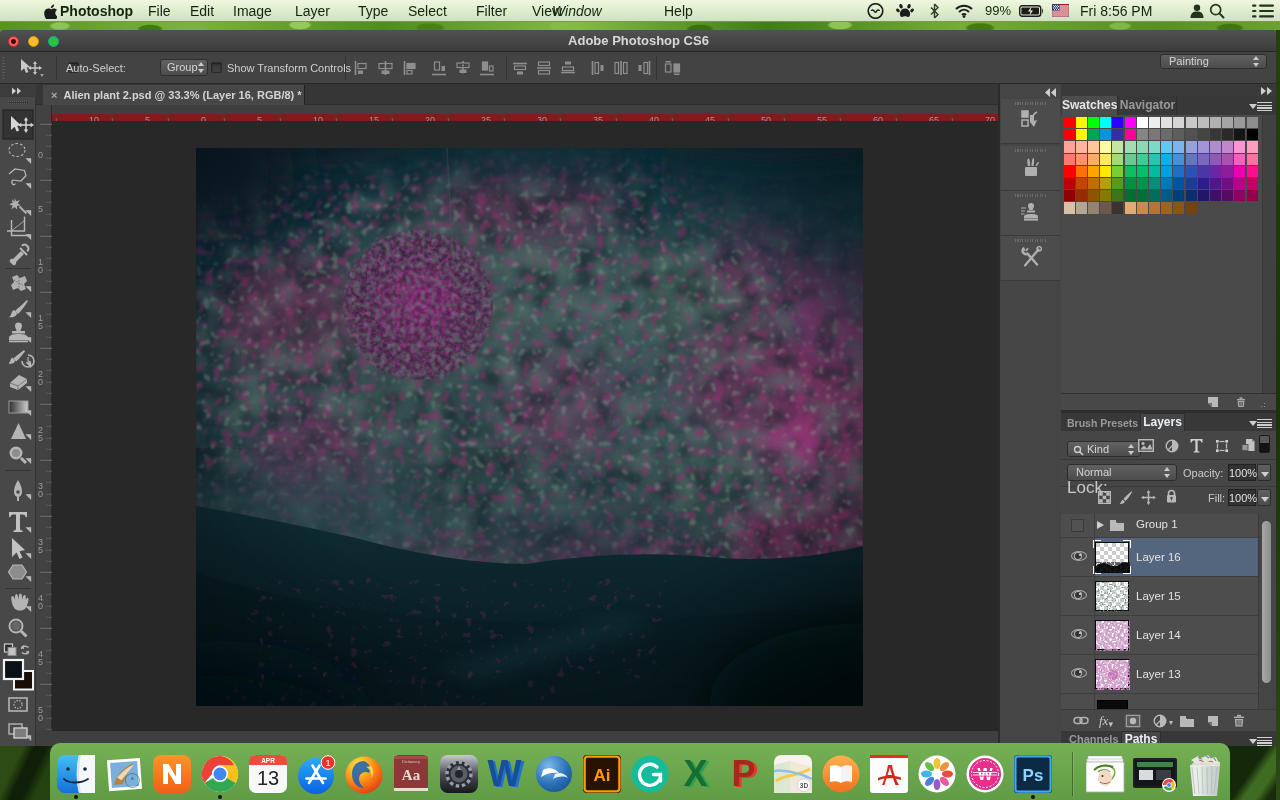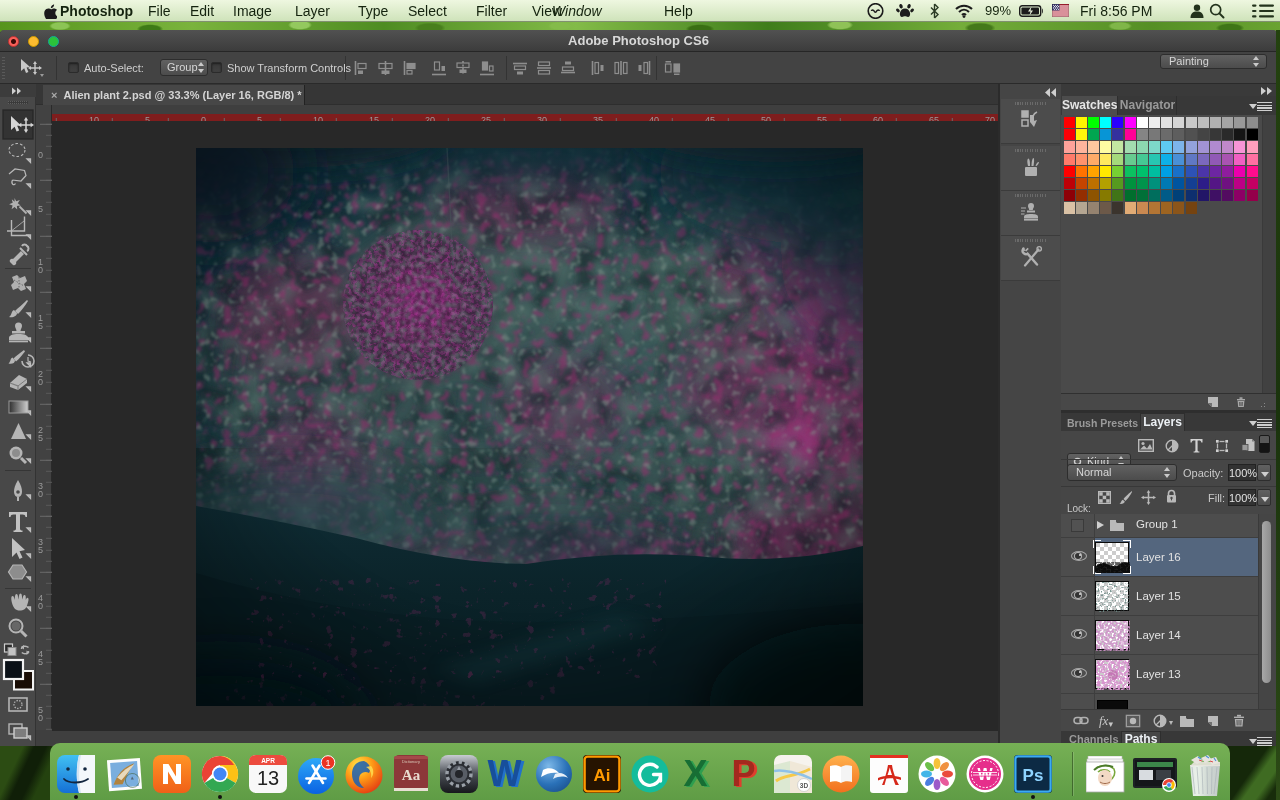--- a/index.html
+++ b/index.html
@@ -119,21 +119,21 @@
         <path d="M17 6 L17 14 M13 10 L21 10" stroke-linecap="round"></path>
         <path d="M17 3 L15 6 L19 6 Z" stroke="none"></path>
           <path d="M17 17 L15 14 L19 14 Z" stroke="none"></path>
         <path d="M10 10 L13 8 L13 12 Z" stroke="none"></path>
           <path d="M24 10 L21 8 L21 12 Z" stroke="none"></path>
       </g>
       <path d="M22 16 L26 16 L24 19 Z" fill="#9a9a9a"></path>
     </svg>
     <div class="abs" style="left:56px;top:4px;width:1px;height:24px;background:#333;"></div>
     <div class="abs cb" style="left:68px;top:10px;"></div>
-    <div class="abs" style="left:84px;top:10px;">Auto-Select:</div>
+    <div class="abs" style="left:66px;top:10px;">Auto-Select:</div>
     <div class="abs psdrop" style="left:160px;top:7px;width:48px;height:17px;"><span style="margin-left:6px;">Group</span><span class="updn" style="right:2px;"></span></div>
     <div class="abs cb" style="left:211px;top:10px;"></div>
     <div class="abs" style="left:227px;top:10px;">Show Transform Controls</div>
     <div class="abs" style="left:345px;top:4px;width:1px;height:24px;background:#333;"></div>
     <svg class="abs" style="left:354px;top:8px;" width="148" height="16" viewBox="0 0 148 16">
       <g fill="none" stroke="#8e8e8e" stroke-width="1.2">
         <path d="M1.5 1 L1.5 15" stroke-width="1.6"></path>
           <rect x="4" y="3.5" width="8" height="5"></rect>
           <rect x="4" y="10.5" width="5" height="3.5" fill="#8e8e8e" stroke="none"></rect>
         <g transform="translate(24,0)">
@@ -802,21 +802,21 @@
       </div>
       <div class="abs" style="left:0;top:326px;width:216px;height:3px;background:#2e2e2e;"></div>
 
       <div class="abs" style="left:0;top:329px;width:216px;height:18px;background:#383838;">
         <div class="abs" style="left:6px;top:4px;color:#9a9a9a;font-weight:bold;font-size:10.5px;">Brush Presets</div>
         <div class="abs" style="left:79px;top:0;width:45px;height:18px;background:#464646;border:1px solid #2e2e2e;border-bottom:none;color:#ecf0f4;font-weight:bold;font-size:12px;text-align:center;line-height:17px;">Layers</div>
         <div class="pmenu" style="left:196px;top:6px;"></div>
       </div>
       <div class="abs" style="left:0;top:347px;width:216px;height:83px;background:#464646;">
 
-        <div class="psdrop" style="position:absolute;left:6px;top:22px;width:64px;height:16px;">
+        <div class="psdrop" style="position:absolute;left:6px;top:10px;width:74px;height:16px;">
           <svg class="abs" style="left:5px;top:3px;" width="11" height="11" viewBox="0 0 11 11">
               <circle cx="4.5" cy="4.5" r="3" fill="none" stroke="#cfcfcf" stroke-width="1.4"></circle>
               <path d="M7 7 L10 10" stroke="#cfcfcf" stroke-width="1.6"></path>
             </svg>
           <span style="margin-left:19px;">Kind</span><span class="updn" style="right:5px;"></span>
         </div>
         <svg class="abs" style="left:77px;top:8px;" width="16" height="13" viewBox="0 0 16 13">
             <rect x="0.7" y="0.7" width="14.6" height="11.6" fill="none" stroke="#b9b9b9" stroke-width="1.4"></rect>
             <circle cx="5" cy="4.5" r="1.6" fill="#b9b9b9"></circle>
             <path d="M2 10.5 L6 6.5 L9 9.5 L12 5 L14.5 10.5 Z" fill="#b9b9b9"></path>
@@ -845,21 +845,21 @@
           </svg>
         <div class="abs" style="left:198px;top:4px;width:11px;height:18px;background:linear-gradient(180deg,#585858 0 45%,#141414 45%);border:1px solid #1a1a1a;border-radius:2px;"></div>
         <div class="abs" style="left:0;top:28px;width:216px;height:1px;background:#383838;"></div>
 
         <div class="psdrop" style="position:absolute;left:6px;top:33px;width:110px;height:17px;"><span style="margin-left:8px;">Normal</span><span class="updn" style="right:5px;"></span></div>
         <div class="abs" style="left:122px;top:36px;color:#c9c9c9;font-size:11px;">Opacity:</div>
         <div class="valbox" style="left:167px;top:33px;">100%</div>
         <div class="vbtn" style="left:196px;top:33px;"></div>
         <div class="abs" style="left:0;top:55px;width:216px;height:1px;background:#383838;"></div>
 
-        <div class="abs" style="left:6px;top:72px;color:#c9c9c9;font-size:10px;">Lock:</div>
+        <div class="abs" style="left:6px;top:47px;color:#c9c9c9;font-size:17px;">Lock:</div>
         <svg class="abs" style="left:37px;top:60px;" width="13" height="13" viewBox="0 0 13 13">
             <rect x="0.6" y="0.6" width="11.8" height="11.8" fill="none" stroke="#b9b9b9" stroke-width="1.2"></rect>
             <g fill="#b9b9b9">
               <rect x="1.2" y="1.2" width="3.5" height="3.5"></rect>
               <rect x="8.2" y="1.2" width="3.5" height="3.5"></rect>
               <rect x="4.7" y="4.7" width="3.5" height="3.5"></rect>
               <rect x="1.2" y="8.2" width="3.5" height="3.5"></rect>
               <rect x="8.2" y="8.2" width="3.5" height="3.5"></rect>
             </g>
           </svg>

